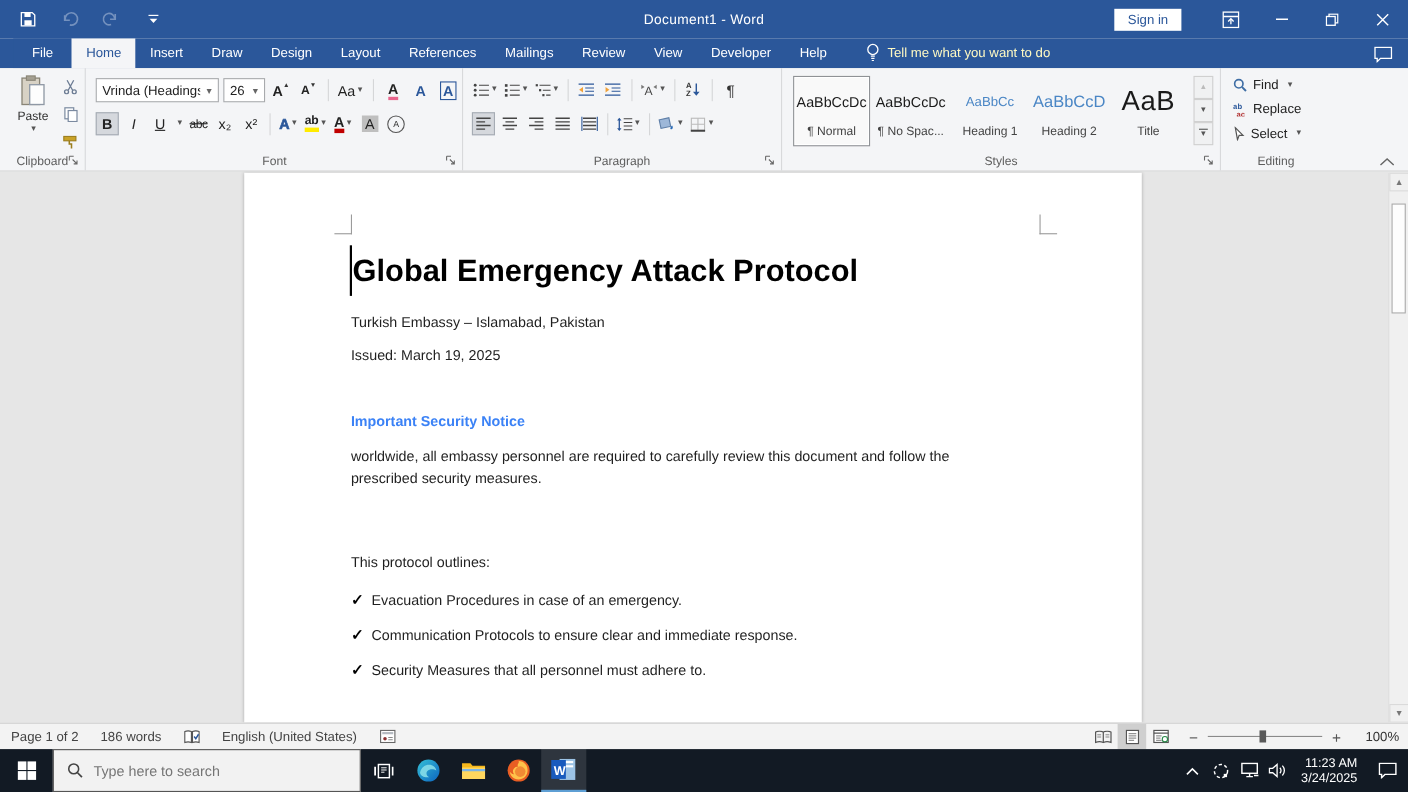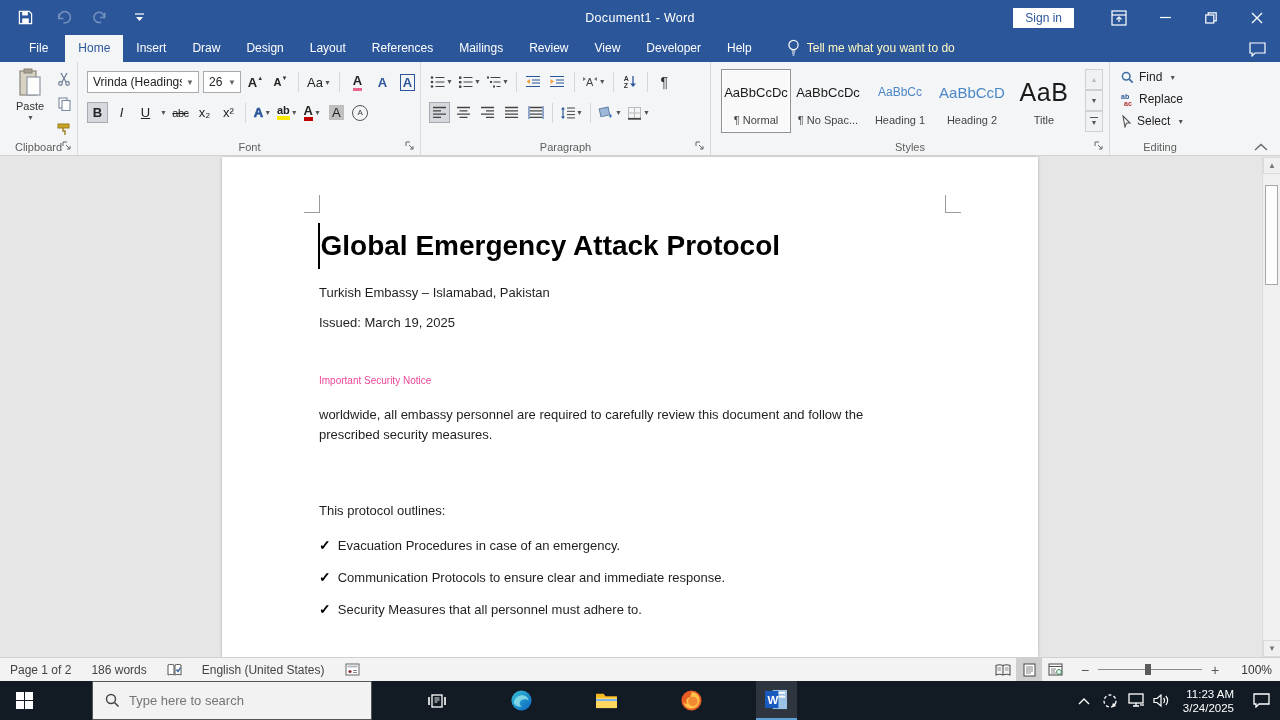--- a/index.html
+++ b/index.html
@@ -86,21 +86,21 @@
   
   .workspace { position:absolute; top:156px; left:0; width:1280px; height:501px; background:#e6e6e6; overflow:hidden; }
   .page { position:absolute; left:222px; top:1px; width:816px; height:500px; background:#fff; box-shadow:0 0 3px rgba(0,0,0,.25); }
   .cropL { position:absolute; left:82px; top:38px; width:16px; height:18px; border-right:1px solid #9b9b9b; border-bottom:1px solid #9b9b9b; }
   .cropR { position:absolute; left:723px; top:38px; width:16px; height:18px; border-left:1px solid #9b9b9b; border-bottom:1px solid #9b9b9b; }
   .doc-title-row { position:absolute; left:96px; top:66px; display:flex; }
   .cursorbar { width:1.5px; height:46px; background:#000; margin-right:1px; }
   .doc-title { font-size:28px; font-weight:bold; color:#000; line-height:46px; white-space:nowrap; }
   .doc-sub { position:absolute; left:97px; top:128px; font-size:13px; color:#1f1f1f; }
   .doc-issued { position:absolute; left:97px; top:158px; font-size:13px; color:#1f1f1f; }
-  .doc-h2 { position:absolute; left:97px; top:218px; font-size:10px; font-weight:normal; color:#ec4899; }
+  .doc-h2 { position:absolute; left:97px; top:218px; font-size:13px; font-weight:bold; color:#3b82f6; }
   .doc-body { position:absolute; left:97px; top:248px; font-size:13px; color:#1f1f1f; line-height:20px; }
   .doc-intro { position:absolute; left:97px; top:346px; font-size:13px; color:#1f1f1f; }
   .doc-list { position:absolute; left:97px; top:372px; }
   .doc-li { display:flex; gap:7px; font-size:13px; color:#1f1f1f; height:32px; align-items:center; }
   .doc-li .chk { font-size:14px; color:#000; font-weight:bold; }
 
   .vscroll { position:absolute; right:0; top:1px; width:18px; height:500px; background:#f0f0f0; border-left:1px solid #dcdcdc; }
   .varrow { width:18px; height:17px; display:flex; align-items:center; justify-content:center; font-size:8px; color:#777; background:#f0f0f0; cursor:pointer; }
   .varrow.up { border:1px solid #dadada; }
   .varrow.down { position:absolute; bottom:0; border:1px solid #dadada; }
@@ -112,21 +112,21 @@
   .st-right { margin-left:auto; display:flex; align-items:center; }
   .viewbtn { width:26px; height:23px; display:flex; align-items:center; justify-content:center; cursor:pointer; }
   .viewbtn.active { background:#cfcfcf; }
   .zoomctrl { display:flex; align-items:center; margin:0 8px; }
   .zoom-minus,.zoom-plus { width:18px; text-align:center; color:#555; font-size:14px; cursor:pointer; }
   .zoomtrack { width:104px; height:1px; background:#8a8a8a; position:relative; margin:0 4px; }
   .zoomhandle { position:absolute; left:45%; top:-5px; width:6px; height:11px; background:#5a5a5a; cursor:grab; }
   .zoomlabel { width:40px; text-align:right; margin-right:8px; color:#333; cursor:pointer; }
 
   
-  .taskbar { position:absolute; top:681px; left:0; width:1280px; height:39px; background:#121a24; display:flex; align-items:stretch;gap:44px; }
+  .taskbar { position:absolute; top:681px; left:0; width:1280px; height:39px; background:#121a24; display:flex; align-items:stretch; }
   .startbtn { width:48px; display:flex; align-items:center; justify-content:center; cursor:pointer; }
   .searchbox { width:280px; background:#f2f2f2; display:flex; align-items:center; gap:9px; padding-left:12px; border:1px solid #555; cursor:text; }
   .searchbox input { border:none; outline:none; background:transparent; font-size:13px; color:#555; width:220px; font-family:"Liberation Sans",sans-serif; }
   .tbicon { width:41px; display:flex; align-items:center; justify-content:center; cursor:pointer; }
   .tbicon.activeapp { background:rgba(255,255,255,.12); border-bottom:2.5px solid #5e9fd4; }
   .tray { margin-left:auto; display:flex; align-items:center; }
   .trayicon { width:26px; height:39px; display:flex; align-items:center; justify-content:center; cursor:pointer; color:#fff; }
   .clock { color:#fff; font-size:11.5px; text-align:right; line-height:14px; padding:0 8px; cursor:pointer; }
   .actioncenter { width:38px; height:39px; display:flex; align-items:center; justify-content:center; cursor:pointer; }
 </style>

